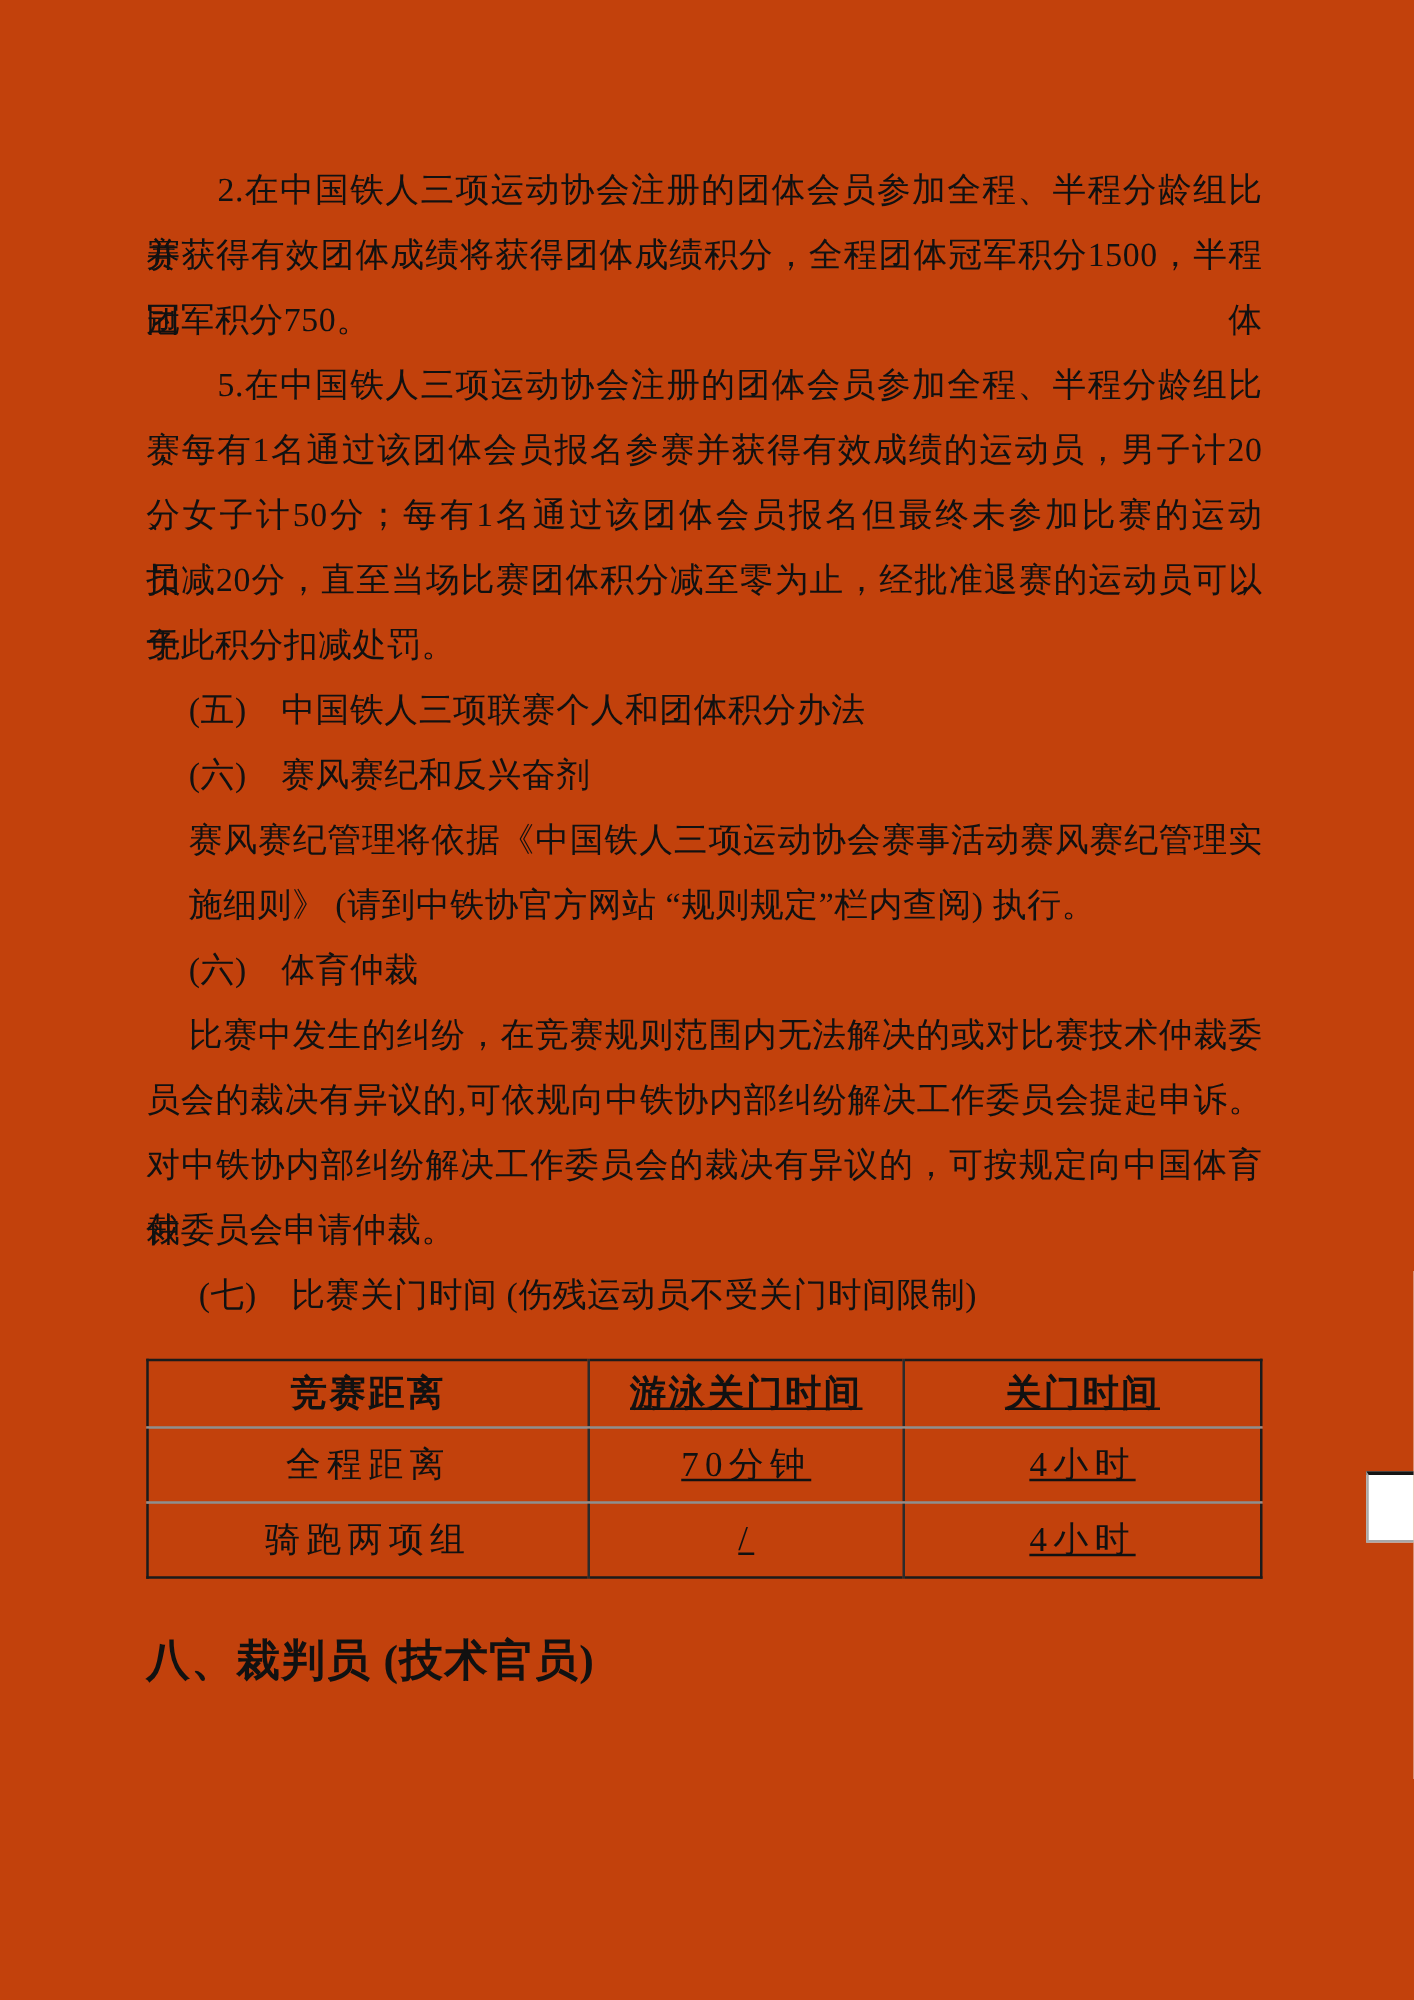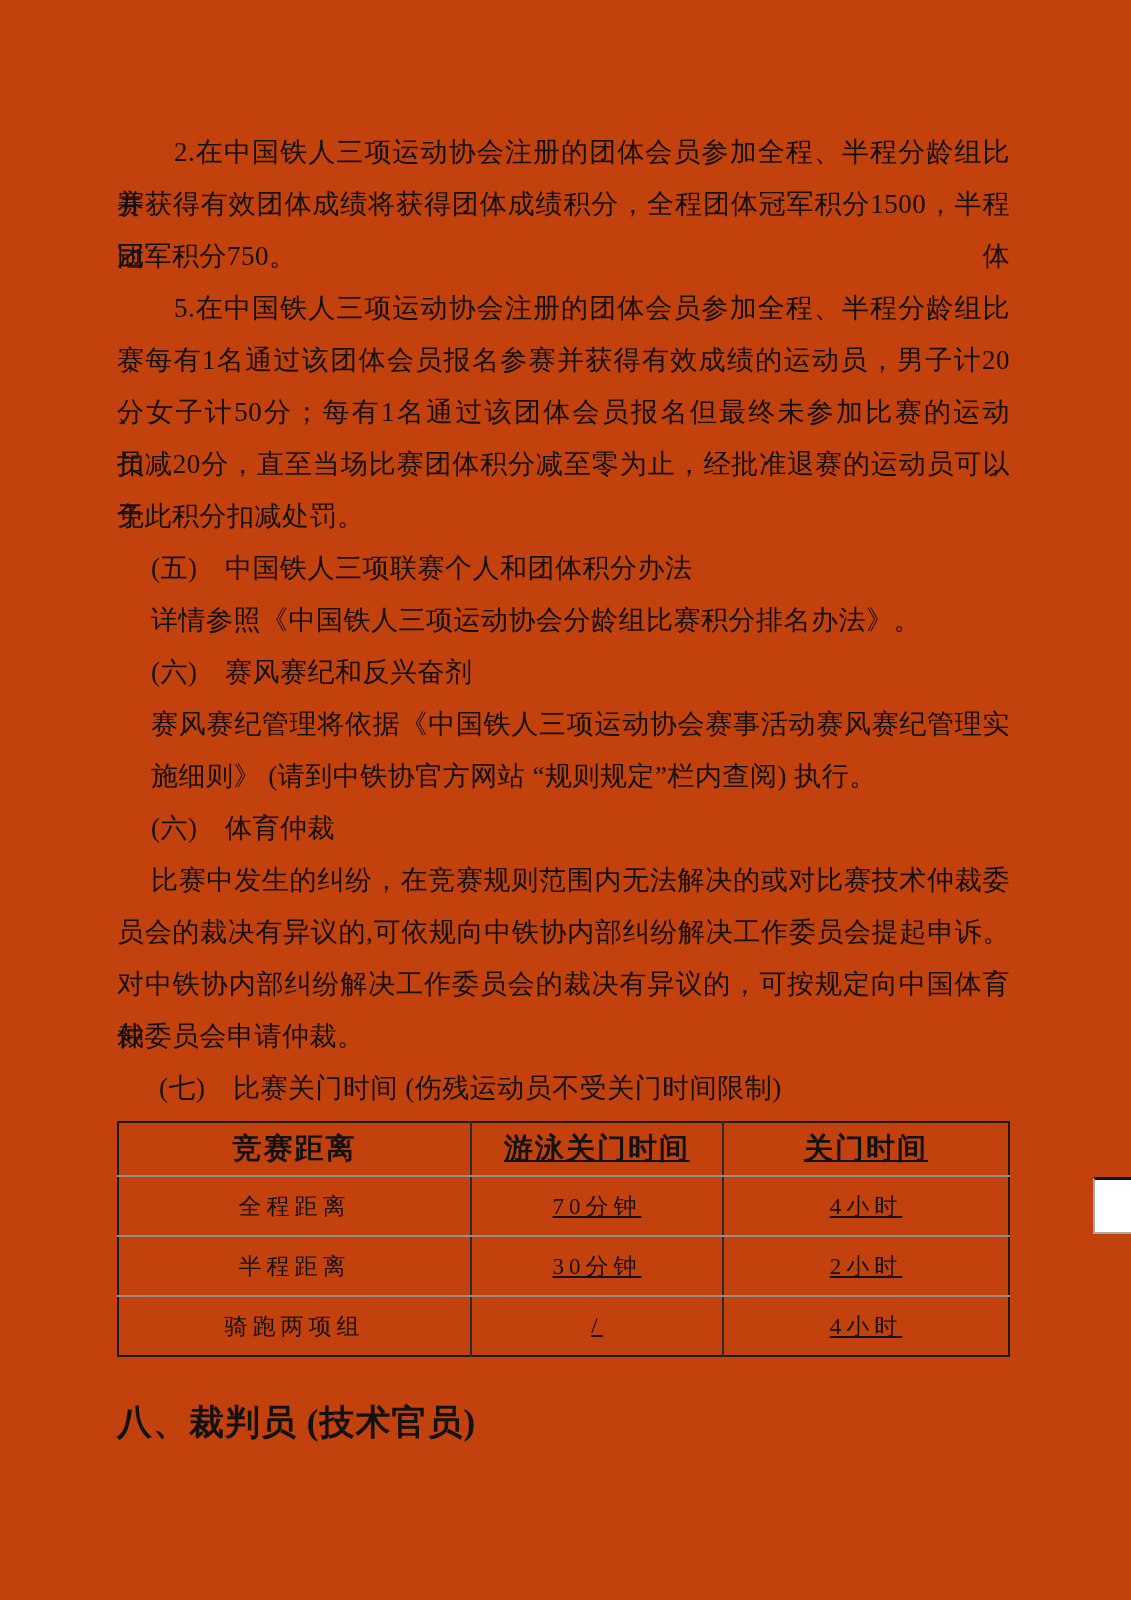--- a/index.html
+++ b/index.html
@@ -30,42 +30,42 @@
     white-space: normal;
     text-align: justify;
     text-align-last: justify;
     text-justify: inter-character;
   }
   .ind2 { text-indent: 57px; }
   .ind1 { text-indent: 34px; }
   .ind7 { text-indent: 42px; }
 
   table.closure {
-    margin-top: 7px;
+    margin-top: 25px;
     width: 891px;
     border-collapse: collapse;
     table-layout: fixed;
     border: 2px solid #1b1b1b;
   }
   table.closure col.c1 { width: 353px; }
   table.closure col.c2 { width: 252px; }
   table.closure col.c3 { width: 286px; }
   table.closure th {
     height: 50px;
     font-family: "Liberation Sans", "DejaVu Sans", sans-serif;
     font-weight: bold;
     font-size: 29px;
     letter-spacing: 2px;
     text-align: center;
     vertical-align: middle;
     border-bottom: 2px solid #8f8f8f;
   }
   table.closure td {
     height: 56px;
-    font-size: 23px;
+    font-size: 28px;
     letter-spacing: 5px;
     text-align: center;
     vertical-align: middle;
   }
   table.closure th + th, table.closure td + td { border-left: 2px solid #2b2b2b; text-decoration: underline; }
   table.closure tbody tr:not(:last-child) td { border-bottom: 2px solid #8f8f8f; }
 
   .section-heading {
     margin-top: 40px;
     height: 52px;
@@ -95,21 +95,20 @@
 
     <div class="ln wrapfill ind2">2.在中国铁人三项运动协会注册的团体会员参加全程、半程分龄组比赛</div>
     <div class="ln wrapfill">并获得有效团体成绩将获得团体成绩积分，全程团体冠军积分1500，半程团体</div>
     <div class="ln">冠军积分750。</div>
     <div class="ln wrapfill ind2">5.在中国铁人三项运动协会注册的团体会员参加全程、半程分龄组比赛</div>
     <div class="ln wrapfill">，每有1名通过该团体会员报名参赛并获得有效成绩的运动员，男子计20分</div>
     <div class="ln wrapfill">、女子计50分；每有1名通过该团体会员报名但最终未参加比赛的运动员，</div>
     <div class="ln wrapfill">扣减20分，直至当场比赛团体积分减至零为止，经批准退赛的运动员可以免</div>
     <div class="ln">于此积分扣减处罚。</div>
     <div class="ln ind1">(五)　中国铁人三项联赛个人和团体积分办法</div>
-    <div class="ln ind1">详情参照《中国铁人三项运动协会分龄组比赛积分排名办法》。</div>
     <div class="ln ind1">(六)　赛风赛纪和反兴奋剂</div>
     <div class="ln wrapfill ind1">赛风赛纪管理将依据《中国铁人三项运动协会赛事活动赛风赛纪管理实</div>
     <div class="ln ind1">施细则》 (请到中铁协官方网站 “规则规定”栏内查阅) 执行。</div>
     <div class="ln ind1">(六)　体育仲裁</div>
     <div class="ln wrapfill ind1">比赛中发生的纠纷，在竞赛规则范围内无法解决的或对比赛技术仲裁委</div>
     <div class="ln wrapfill">员会的裁决有异议的,可依规向中铁协内部纠纷解决工作委员会提起申诉。</div>
     <div class="ln wrapfill">对中铁协内部纠纷解决工作委员会的裁决有异议的，可按规定向中国体育仲</div>
     <div class="ln">裁委员会申请仲裁。</div>
     <div class="ln ind7">(七)　比赛关门时间 (伤残运动员不受关门时间限制)</div>
 
@@ -126,25 +125,20 @@
           <th>关门时间</th>
         </tr>
       </thead>
       <tbody>
         <tr>
           <td>全程距离</td>
           <td>70分钟</td>
           <td>4小时</td>
         </tr>
         <tr>
-          <td>半程距离</td>
-          <td>30分钟</td>
-          <td>2小时</td>
-        </tr>
-        <tr>
           <td>骑跑两项组</td>
           <td>/</td>
           <td>4小时</td>
         </tr>
       </tbody>
     </table>
 
     <div class="section-heading">八、裁判员 (技术官员)</div>
   </div>
 

